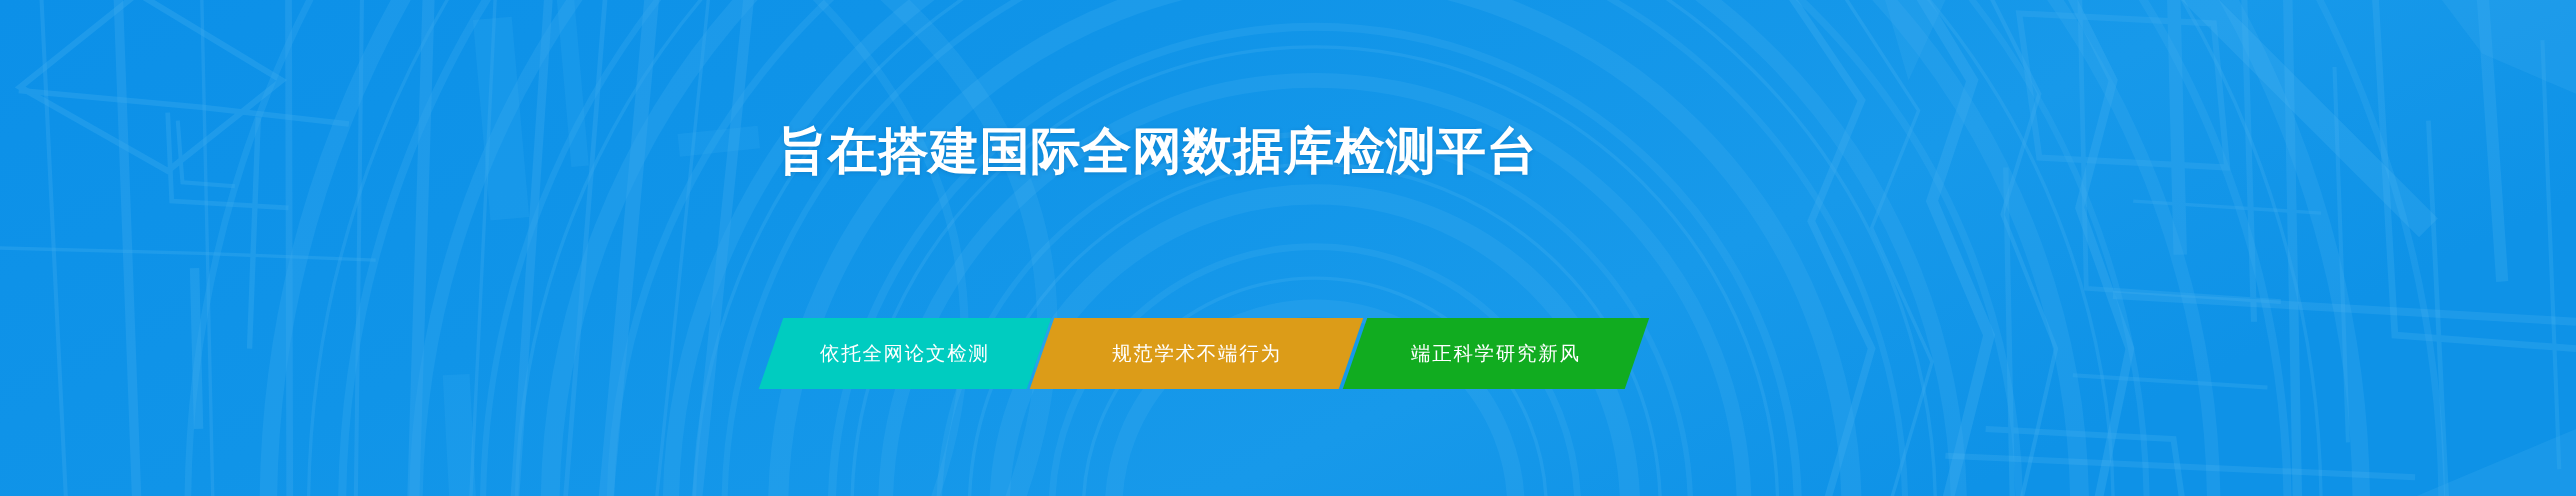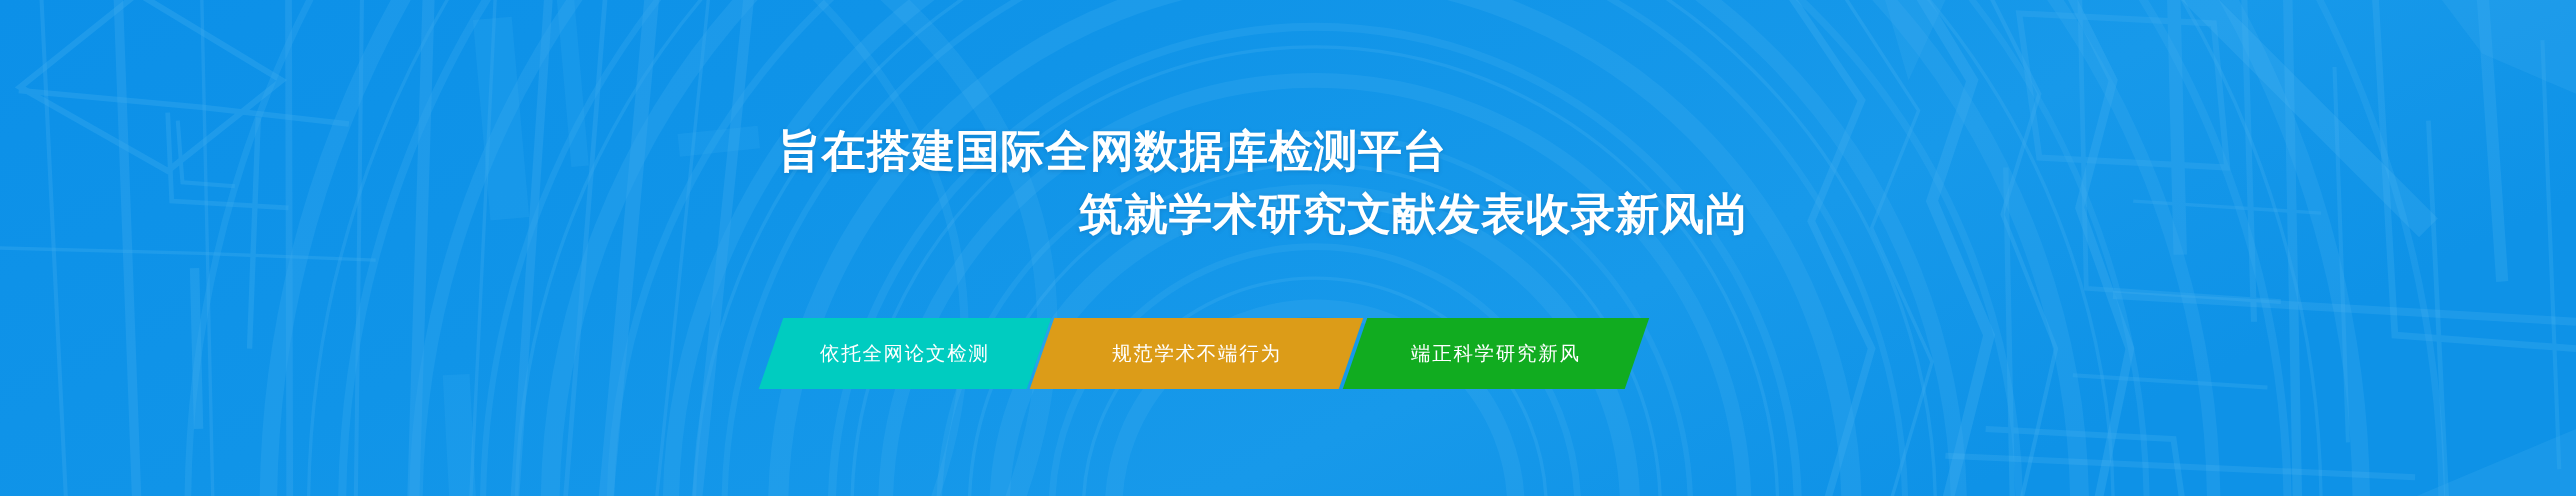--- a/index.html
+++ b/index.html
@@ -33,21 +33,21 @@
   
   .headline {
     position: absolute;
     left: 0;
     top: 125px;
     width: 2576px;
     z-index: 5;
   }
   .headline-line {
     color: #ffffff;
-    font-size: 44px;
+    font-size: 50px;
     line-height: 52px;
     font-weight: bold;
     letter-spacing: 0.7px;
     white-space: nowrap;
     text-shadow: 0 1.3px 4px rgba(2, 60, 110, 0.22);
   }
   .headline-line-1 {
     padding-left: 777px;
   }
   .headline-line-2 {
@@ -212,21 +212,20 @@
           <path d="M 1290 -40 Q 1690 300 1500 780" stroke-width="30"></path>
           <path d="M 1180 -40 Q 1560 320 1380 780" stroke-width="12"></path>
         </g>
 
       </g>
     </svg>
   </div>
 
   <div class="headline">
     <div class="headline-line headline-line-1">旨在搭建国际全网数据库检测平台</div>
-    <div class="headline-line headline-line-2">筑就学术研究文献发表收录新风尚</div>
   </div>
 
   <div class="tag-strip">
     <div class="tag tag-teal">
       <span class="tag-label">依托全网论文检测</span>
     </div>
     <div class="tag tag-orange">
       <span class="tag-label">规范学术不端行为</span>
     </div>
     <div class="tag tag-green">

